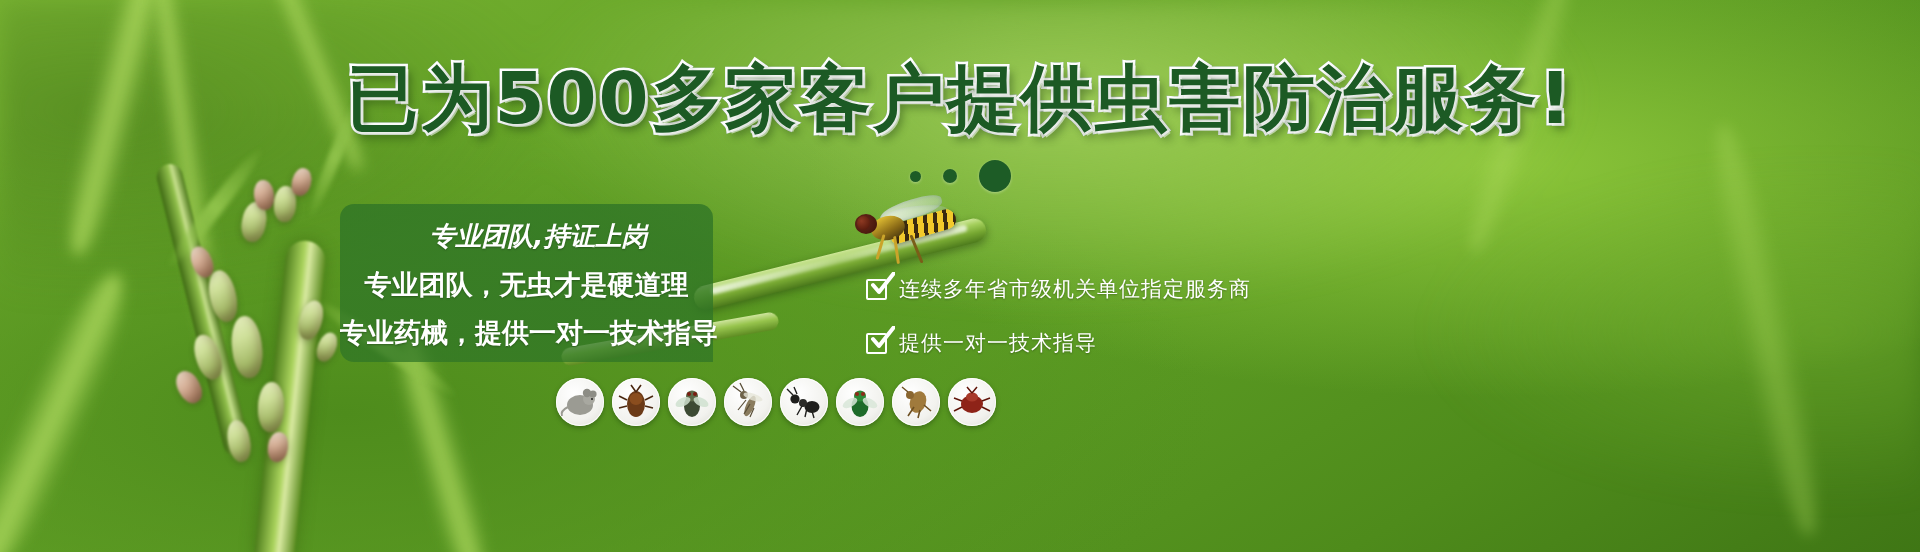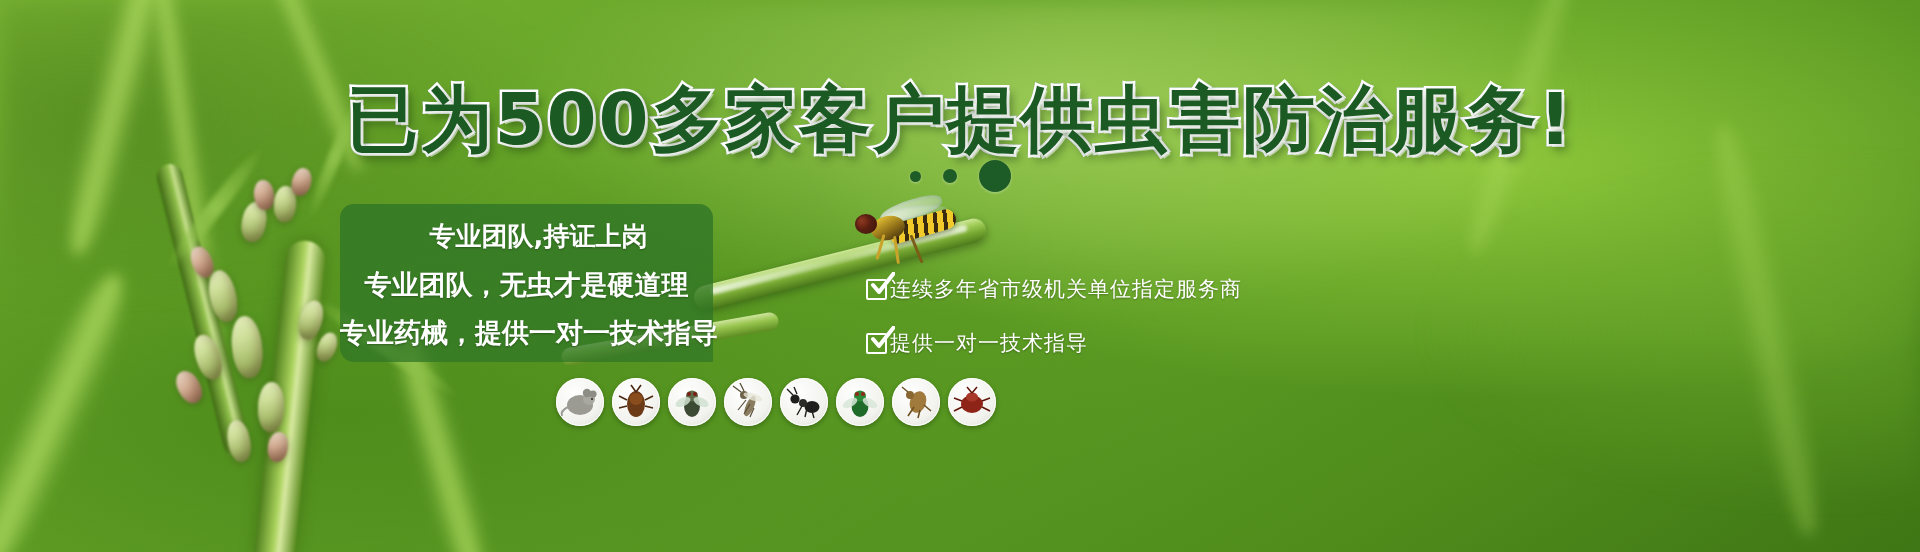--- a/index.html
+++ b/index.html
@@ -113,21 +113,21 @@
     box-shadow:inset 0 0 4px rgba(120,140,160,.5);
   }
   .fly .wing2{ left:40px; top:10px; transform:rotate(-4deg); opacity:.55; }
   .fly .leg{ position:absolute; width:3px; background:#caa42a; border-radius:2px; }
   .fly .l1{ left:34px; top:38px; height:26px; transform:rotate(16deg); }
   .fly .l2{ left:50px; top:40px; height:28px; transform:rotate(-8deg); }
   .fly .l3{ left:70px; top:38px; height:30px; transform:rotate(-22deg); background:#7a5e18;}
 
   
   .headline{
-    position:absolute; left:0; right:0; top:81px;
+    position:absolute; left:0; right:0; top:60px;
     text-align:center;
     font-size:72px; line-height:76px; font-weight:bold;
     letter-spacing:2px;
     color:#1c5a24;
     font-family:"DejaVu Sans","Liberation Sans",sans-serif;
     white-space:nowrap;
     -webkit-text-stroke:5px #ffffff;
     paint-order:stroke fill;
     text-shadow:
       0 0 2px rgba(255,255,255,.9),
@@ -152,37 +152,37 @@
     background:linear-gradient(180deg,rgba(46,116,38,.78),rgba(46,116,38,.72));
     border-radius:14px 14px 0 14px;
     display:flex; flex-direction:column; justify-content:center;
     padding:6px 0 2px 0;
   }
   .panel .line{
     color:#fff; font-weight:bold; white-space:nowrap;
     font-family:"DejaVu Sans","Liberation Sans",sans-serif;
     text-shadow:0 1px 2px rgba(0,0,0,.28);
   }
-  .panel .l1{ font-size:26px; text-align:center; padding-bottom:13px; padding-left:24px; }
+  .panel .l1{ font-size:26px; text-align:center; padding-bottom:13px; padding-left:24px;font-style:italic; }
   .panel .l2{ font-size:27px; text-align:center; padding-bottom:12px; }
   .panel .l3{ font-size:27px; text-align:right; }
 
   
   .checks{ position:absolute; left:866px; top:275px; }
   .check-row{ display:flex; align-items:center; margin-bottom:26px; }
   .cbox{ width:24px; height:24px; position:relative; flex:0 0 24px; }
   .cbox .sq{
     position:absolute; left:0; top:2px; width:21px; height:21px;
     border:2px solid #fff; border-radius:2px;
   }
   .cbox .tick{
     position:absolute; left:3px; top:-5px; width:26px; height:26px;
   }
   .check-row .txt{
-    margin-left:0; color:#fff; font-size:21px; font-weight:normal;
+    margin-left:9px; color:#fff; font-size:21px; font-weight:normal;
     letter-spacing:1px; white-space:nowrap;
     font-family:"DejaVu Sans","Liberation Sans",sans-serif;
     text-shadow:0 1px 2px rgba(0,0,0,.3);
   }
 
   
   .pests{
     position:absolute; left:556px; top:378px;
     display:flex; gap:8px; align-items:center;
   }

